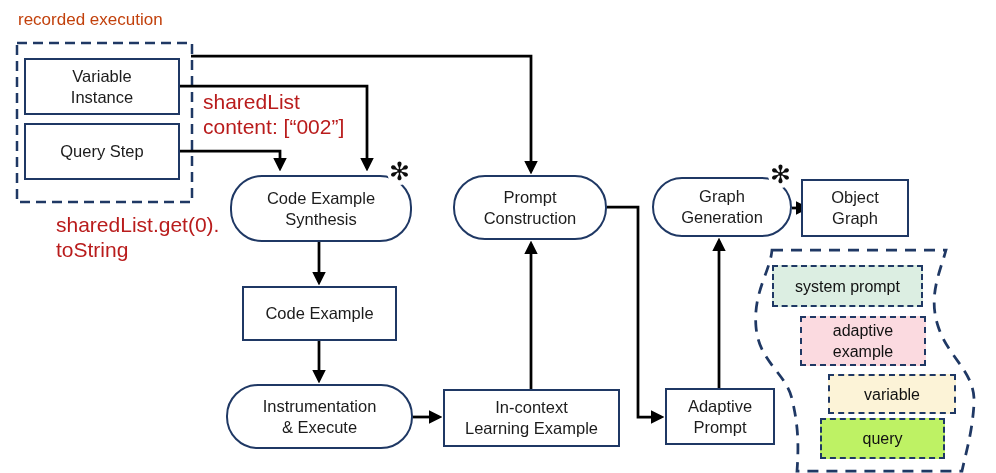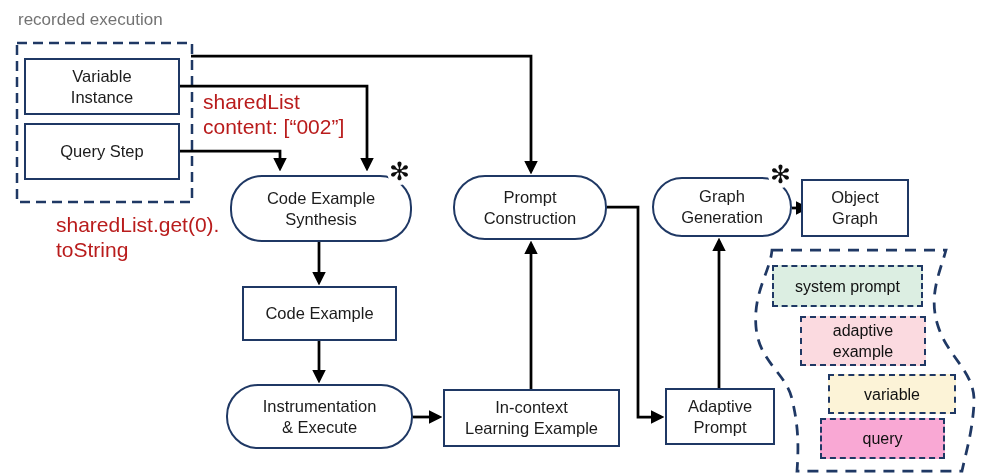--- a/index.html
+++ b/index.html
@@ -10,21 +10,21 @@
   }
   .wires { position:absolute; left:0; top:0; width:996px; height:473px; }
   .node {
     position:absolute; box-sizing:border-box; background:#fff;
     border:2.5px solid var(--navy);
     display:flex; align-items:center; justify-content:center; text-align:center;
   }
   .rounded { border-radius:32px; }
   .lbl { white-space:pre-line; font-size:16.5px; line-height:21px; color:var(--ink); }
   .ann { position:absolute; white-space:pre-line; font-size:21px; line-height:25px; color:#b91c1c; }
-  .title-ann { position:absolute; font-size:17px; color:#737373;text-align:center; }
+  .title-ann { position:absolute; font-size:17px; color:#c2410c;text-align:center; }
   .ai-icon {
     position:absolute; font-size:25px; line-height:1; color:#0d0d0d;
     background:#fff; border-radius:50%; padding:1px 2px;
   }
   .legend-box {
     position:absolute; box-sizing:border-box; border:2.5px dashed var(--navy);
     display:flex; align-items:center; justify-content:center; text-align:center;
     font-size:16px; line-height:21px; white-space:pre-line; color:#111;
   }
 </style>
@@ -124,17 +124,17 @@
 
   <div class="legend-box" style="left: 800px; top: 316px; width: 126px; height: 50px; background: rgb(251, 218, 224);">
     <span>adaptive
 example</span>
   </div>
 
   <div class="legend-box" style="left: 828px; top: 374px; width: 128px; height: 40px; background: rgb(252, 243, 215);">
     <span>variable</span>
   </div>
 
-  <div class="legend-box" style="left: 820px; top: 418px; width: 125px; height: 41px; background: #f9a8d4;">
+  <div class="legend-box" style="left: 820px; top: 418px; width: 125px; height: 41px; background: #bef264;">
     <span>query</span>
   </div>
 
 </div>
 
 </body></html>

